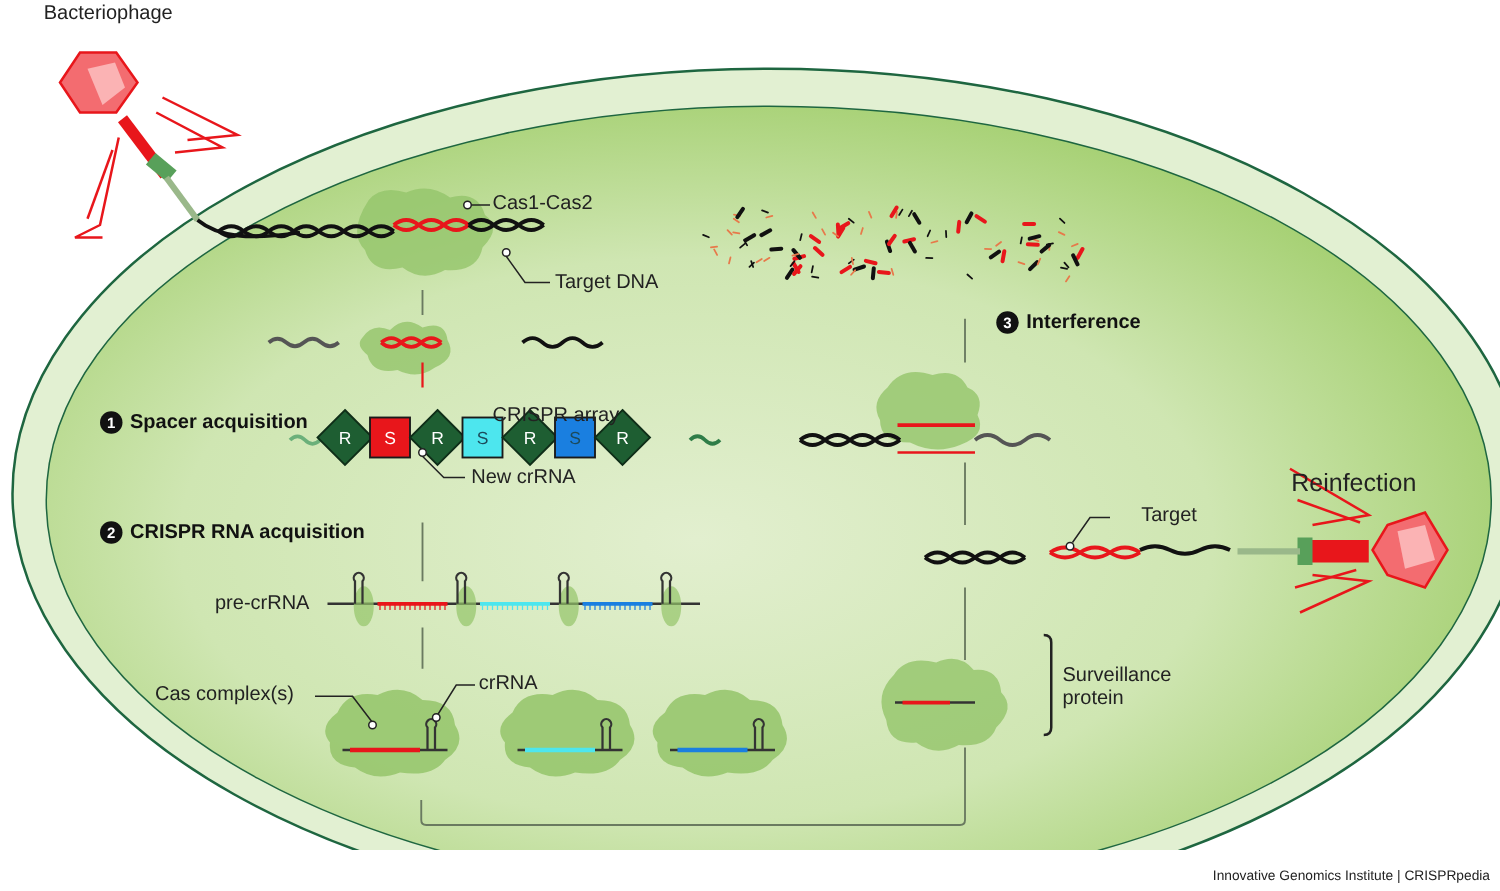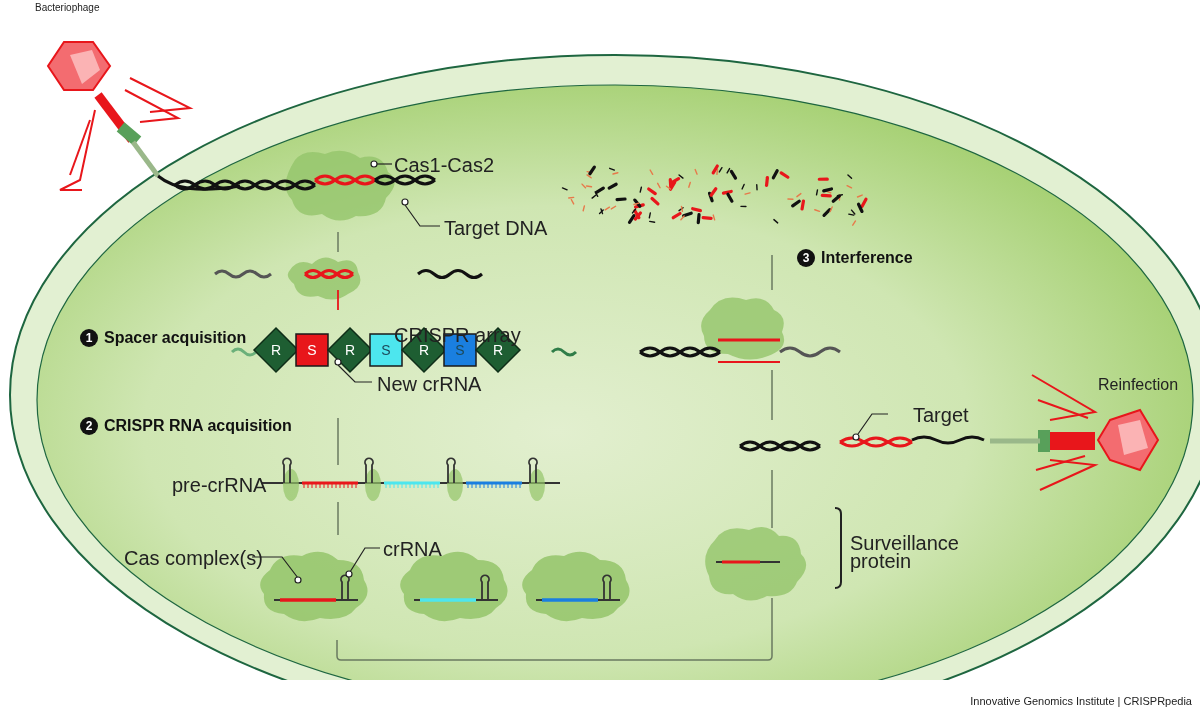--- a/index.html
+++ b/index.html
@@ -1,18 +1,18 @@
 <!DOCTYPE html>
 <html><head>
 <meta charset="utf-8">
 <style>
   html, body { margin:0; padding:0; background:#ffffff; }
   body { width:1200px; height:713px; position:relative; overflow:hidden; font-family:"Liberation Sans", sans-serif; }
   svg#stage { position:absolute; left:0; top:0; }
-  .lbl { position:absolute; font-family:"Liberation Sans", sans-serif; color:#222; font-size:20px; white-space:nowrap; }
+  .lbl { position:absolute; font-family:"Liberation Sans", sans-serif; color:#222; font-size:16px; white-space:nowrap; }
   .step { position:absolute; font-family:"Liberation Sans", sans-serif; font-weight:bold; color:#111; font-size:16px; white-space:nowrap; display:flex; align-items:center; gap:6px; }
   .badge { display:inline-flex; width:18px; height:18px; border-radius:50%; background:#111; color:#fff; font-size:12px; font-weight:bold; align-items:center; justify-content:center; }
   .credit { position:absolute; right:8px; bottom:6px; font-size:11px; color:#222; font-family:"Liberation Sans", sans-serif;margin-top:12px; }
   .boxlabel { font-family:"Liberation Sans", sans-serif; font-size:14px; }
 </style>
 </head>
 <body>
 
 <svg id="stage" width="1200" height="713" viewBox="0 0 1200 713">
   <defs>
@@ -330,22 +330,22 @@
       <line x1="800.8526234567901" y1="193.58530521262003" x2="796.8912421688121" y2="196.63611793896987" stroke="#e7794a" stroke-width="1.4" stroke-linecap="round"></line>
       <line x1="854.7942386831276" y1="213.92856224279836" x2="851.5375241168344" y2="210.13464471157886" stroke="#111" stroke-width="1.4" stroke-linecap="round"></line>
       <line x1="680.8809156378601" y1="219.8286608367627" x2="684.1880774534059" y2="216.07863674006734" stroke="#e7794a" stroke-width="1.4" stroke-linecap="round"></line>
       <line x1="680.0385802469136" y1="213.49239111796982" x2="673.2340301817711" y2="217.69930190986562" stroke="#e8161b" stroke-width="3.2" stroke-linecap="round"></line>
       <line x1="742.0820473251028" y1="188.9783950617284" x2="744.1184749459369" y2="184.4118906496968" stroke="#111" stroke-width="1.4" stroke-linecap="round"></line>
       <line x1="679.048353909465" y1="174.97494427297667" x2="682.9586299835262" y2="178.09099000829977" stroke="#111" stroke-width="1.4" stroke-linecap="round"></line>
       <line x1="858.5300925925926" y1="204.24438443072702" x2="861.9918655640267" y2="211.45660516322323" stroke="#111" stroke-width="3.2" stroke-linecap="round"></line>
     </g>
 </svg>
 
-<div class="lbl" style="left:35px;top:2px;font-size:10px">Bacteriophage</div>
-<div class="lbl" style="left:1098px;top:376px;font-size:16px">Reinfection</div>
+<div class="lbl" style="left:35px;top:2px;font-size:16px">Bacteriophage</div>
+<div class="lbl" style="left:1033px;top:376px;font-size:20px">Reinfection</div>
 <div class="lbl" style="left:394px;top:154px">Cas1-Cas2</div>
 <div class="lbl" style="left:444px;top:217px">Target DNA</div>
 <div class="lbl" style="left:394px;top:324px">CRISPR array</div>
 <div class="lbl" style="left:377px;top:373px">New crRNA</div>
 <div class="lbl" style="left:172px;top:474px">pre-crRNA</div>
 <div class="lbl" style="left:124px;top:547px">Cas complex(s)</div>
 <div class="lbl" style="left:383px;top:538px">crRNA</div>
 <div class="lbl" style="left:850px;top:532px">Surveillance</div>
 <div class="lbl" style="left:850px;top:550px">protein</div>
 <div class="lbl" style="left:913px;top:404px">Target</div>

